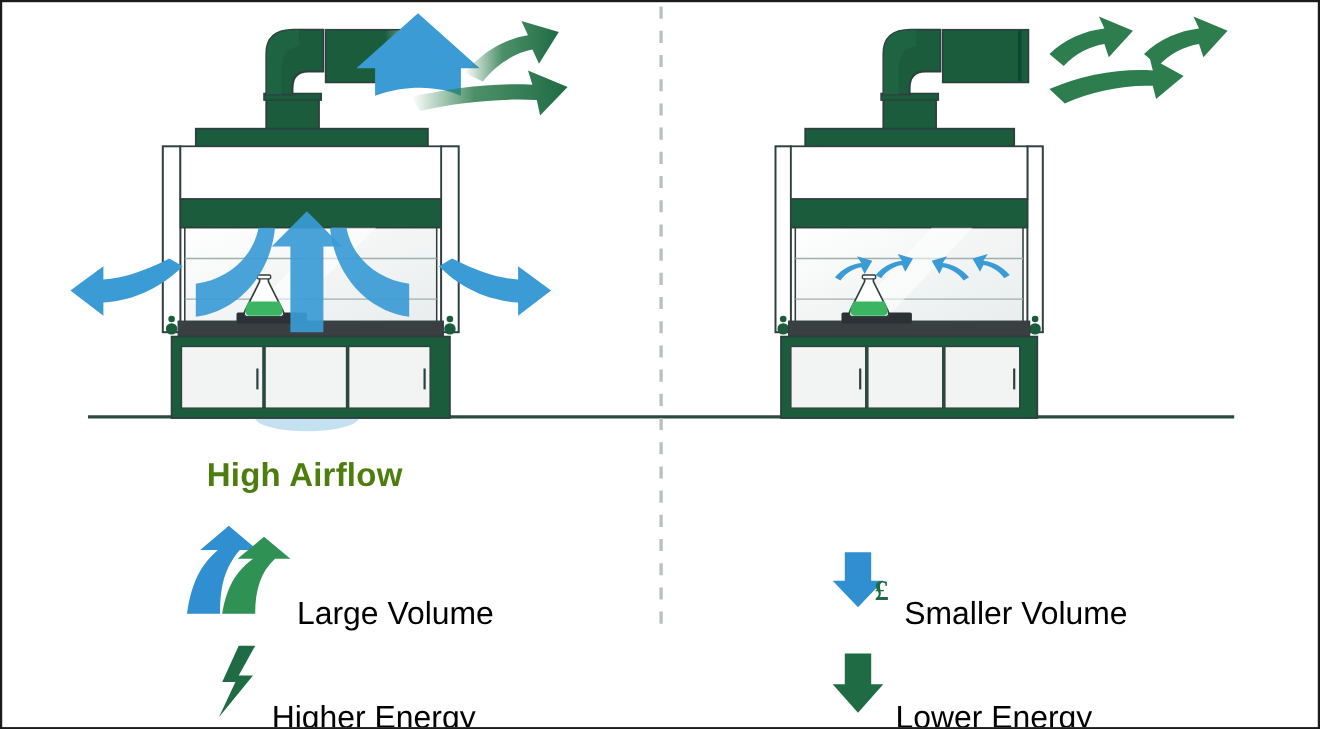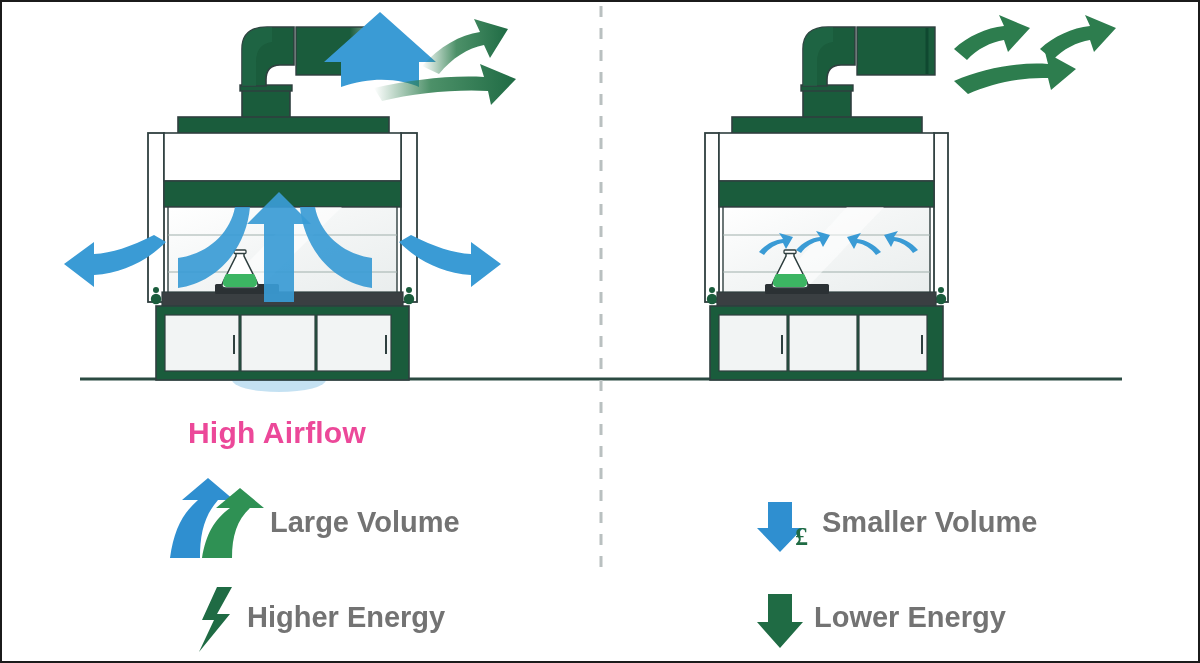--- a/index.html
+++ b/index.html
@@ -3,26 +3,26 @@
 <meta charset="utf-8">
 <style>
   html,body{margin:0;padding:0;background:#fff;}
   body{font-family:"Liberation Sans",sans-serif;}
   #page{
     position:relative;width:1200px;height:663px;background:#ffffff;
     border:2px solid #1b1b1b;box-sizing:border-box;overflow:hidden;
   }
   svg.scene{position:absolute;left:0;top:0;width:1196px;height:659px;display:block;}
   .label-text{
-    position:absolute;color:#ec4899;font-weight:700;
+    position:absolute;color:#4d7c0f;font-weight:700;
     font-family:"Liberation Sans",sans-serif;white-space:nowrap;
   }
   .panel-title{font-size:30px;letter-spacing:.2px;}
   .legend-row{position:absolute;display:flex;align-items:center;}
-  .legend-label{font-size:29px;font-weight:700;color:#737373;white-space:nowrap;}
+  .legend-label{font-size:29px;font-weight:400;color:#000000;white-space:nowrap;margin-top:36px;}
 </style>
 </head>
 <body>
 
 <div id="page">
 
   <svg class="scene" viewBox="0 0 1196 659">
     <defs>
       <linearGradient id="ductFade" x1="0" y1="0" x2="1" y2="0">
         <stop offset="0%" stop-color="#1a5c3c"></stop>

